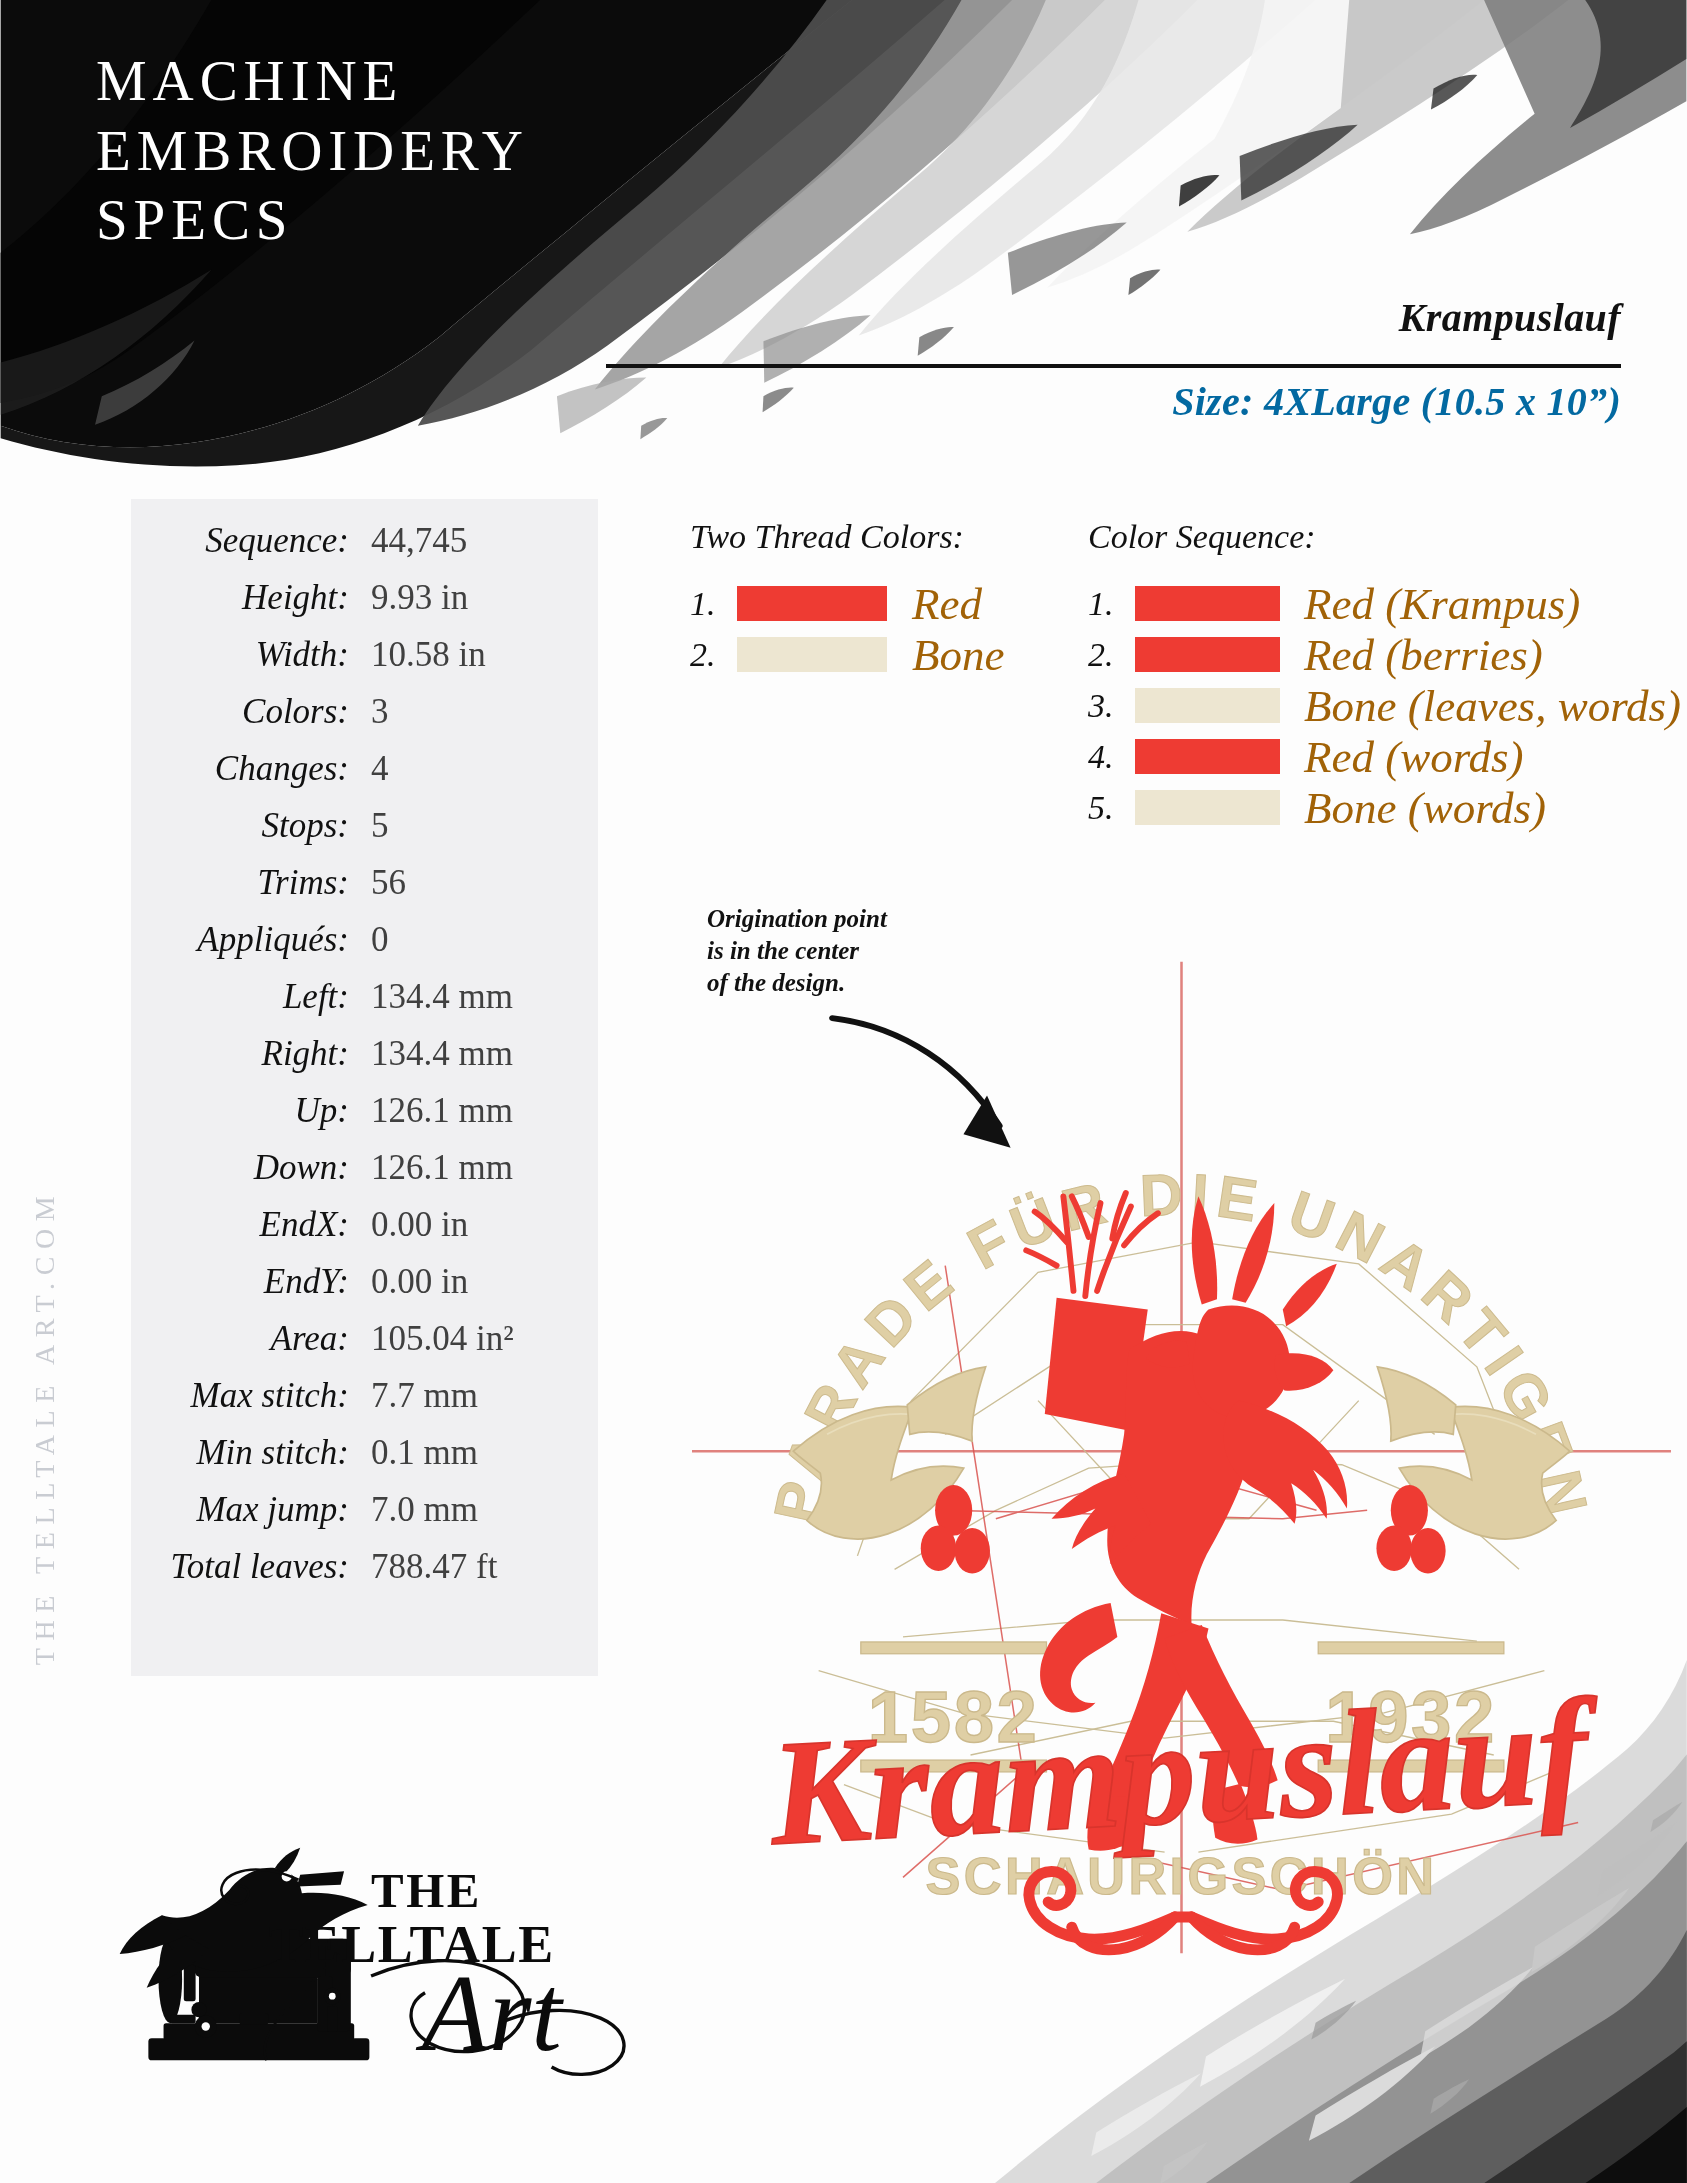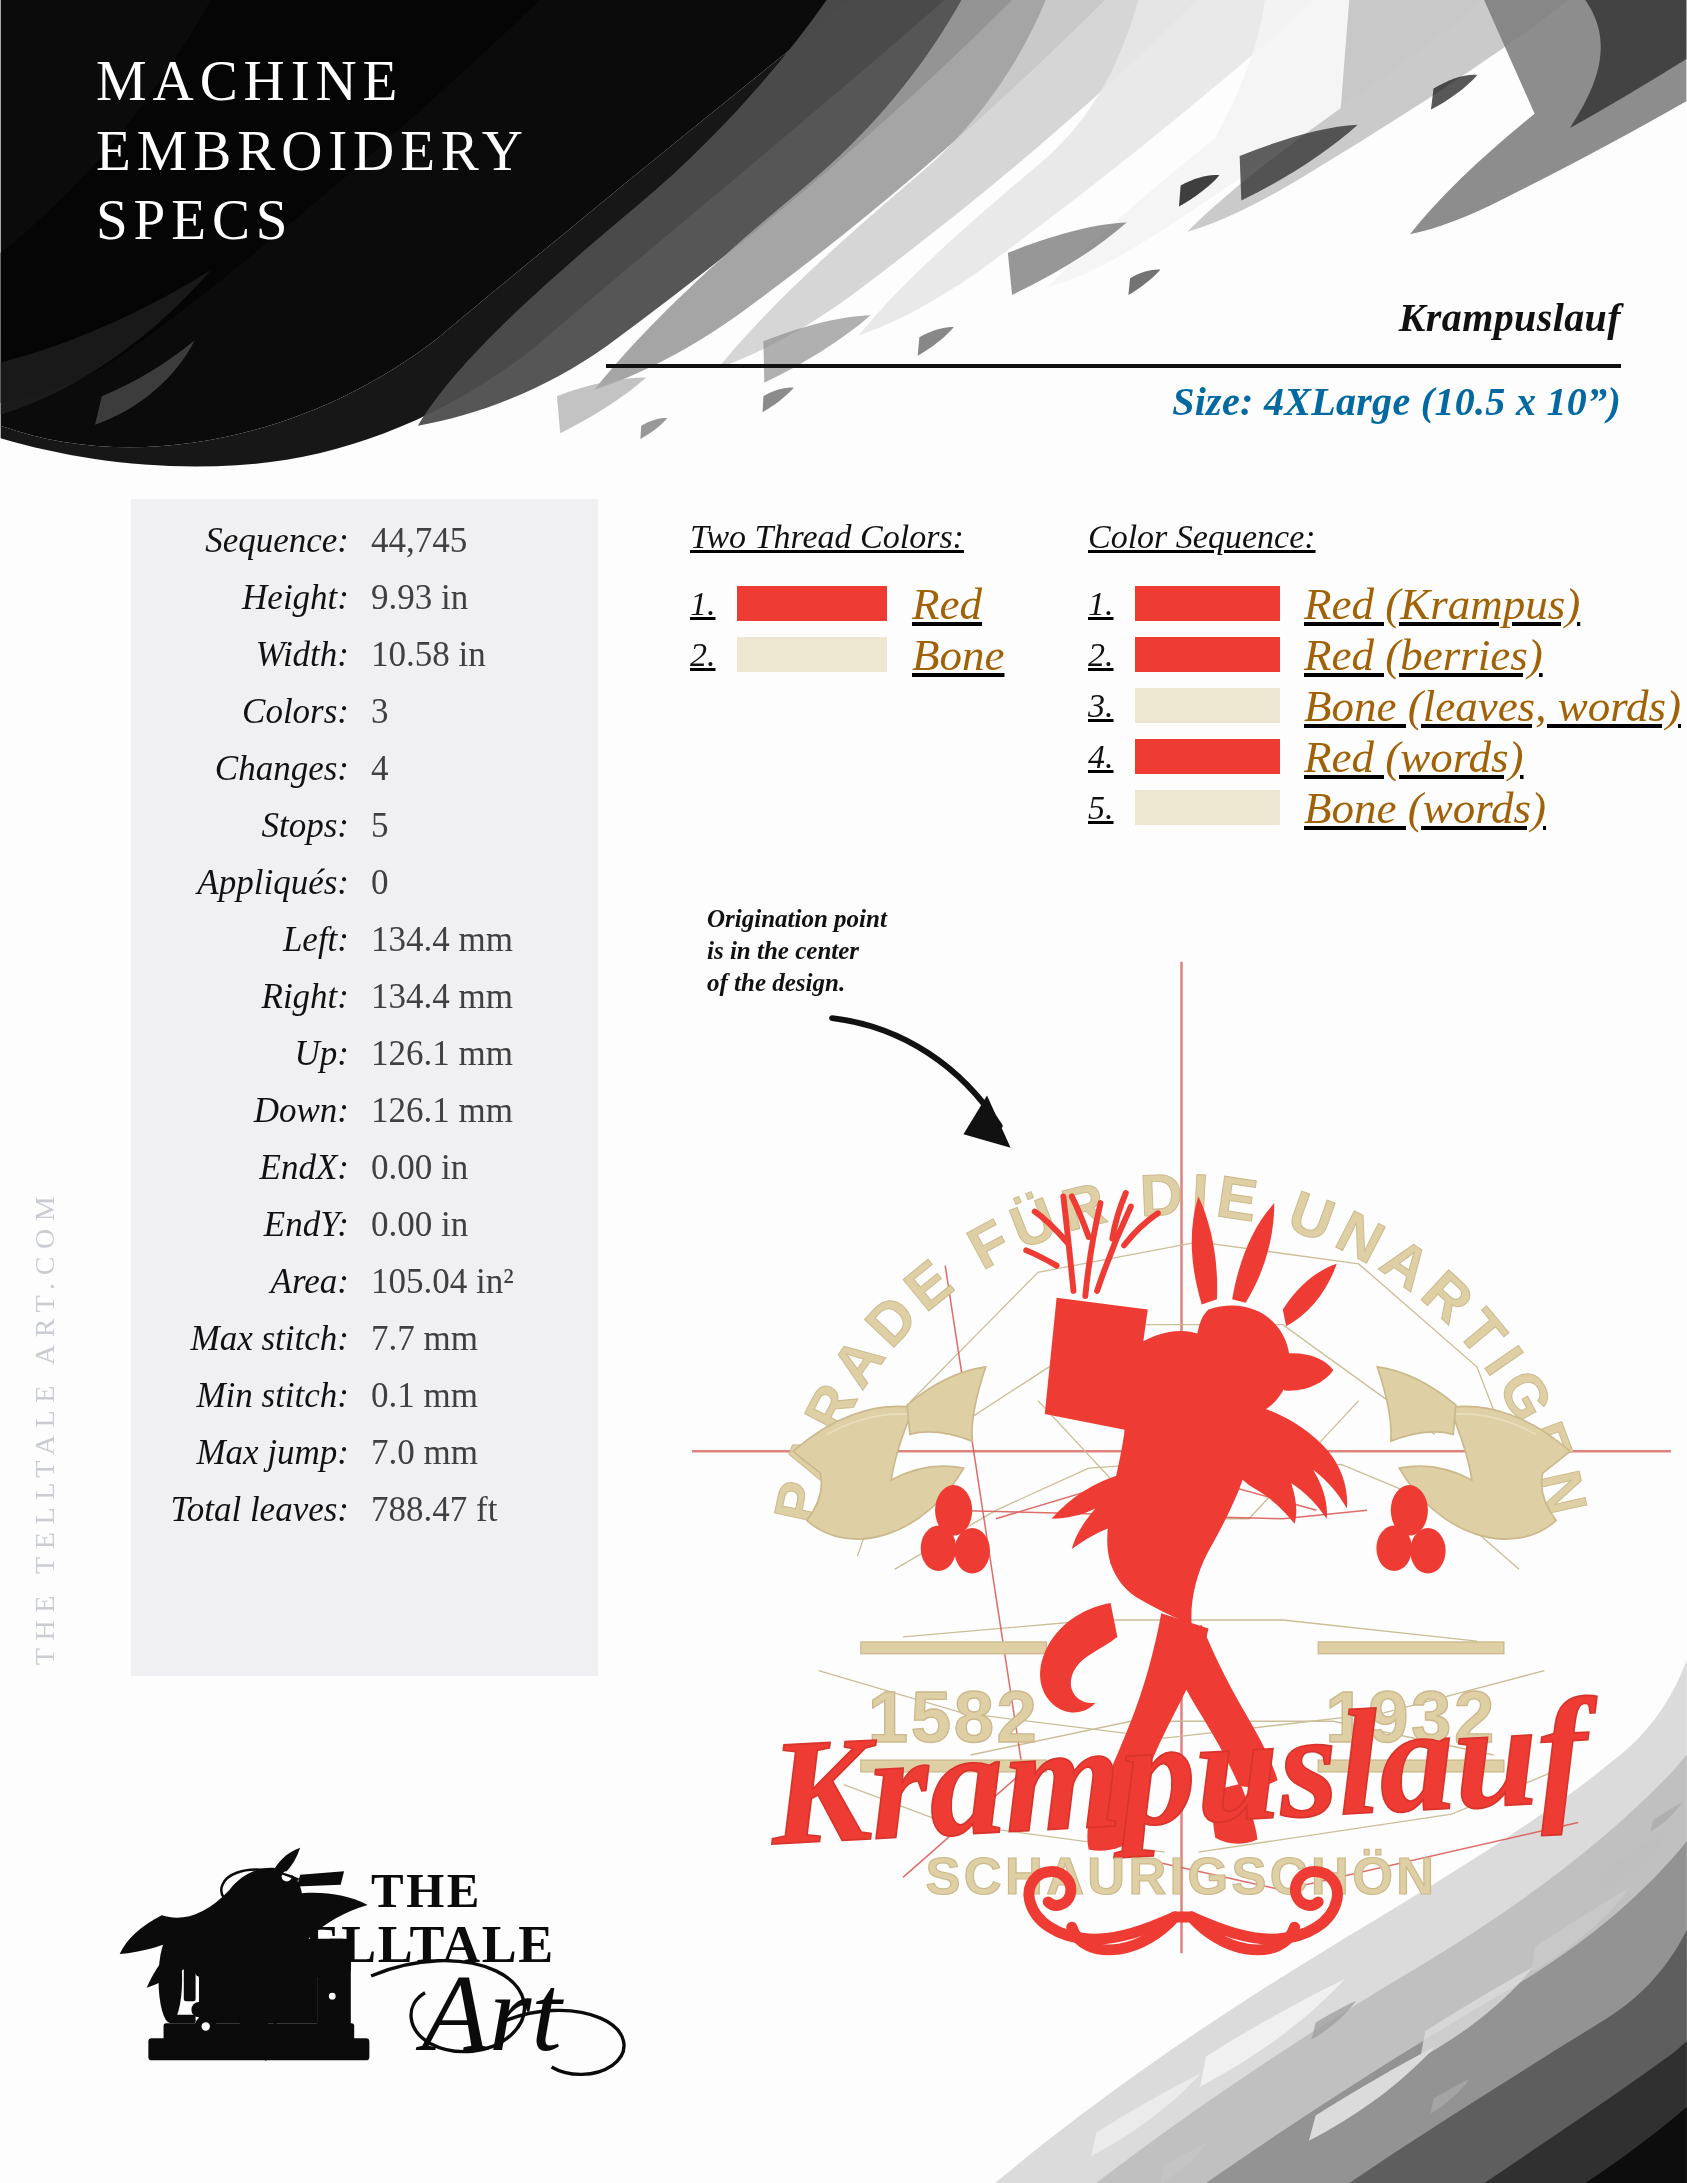--- a/index.html
+++ b/index.html
@@ -63,21 +63,21 @@
   }
   .spec-value{
     font-size:35px;color:#404040;white-space:nowrap;
     font-family:"Liberation Serif","DejaVu Serif",serif;
   }
 
   
   .swatch-head{
     font-size:34px;font-style:italic;color:#111;white-space:nowrap;
   }
-  .sw-block{position:absolute;text-decoration:underline;}
+  .sw-block{position:absolute;}
   .sw-list{margin-top:22px;}
   .sw-row{display:flex;align-items:center;height:51px;}
   .sw-num{
     width:47px;font-size:34px;font-style:italic;color:#111;
   }
   .sw-chip{
     width:150px;height:35px;display:inline-block;
   }
   .sw-name{
     margin-left:25px;font-size:45px;font-style:italic;color:#a16207;white-space:nowrap;
@@ -195,20 +195,24 @@
       </div>
       <div class="spec-row">
         <div class="spec-label">Changes:</div>
         <div class="spec-value">4</div>
       </div>
       <div class="spec-row">
         <div class="spec-label">Stops:</div>
         <div class="spec-value">5</div>
       </div>
       <div class="spec-row">
+        <div class="spec-label">Trims:</div>
+        <div class="spec-value">56</div>
+      </div>
+      <div class="spec-row">
         <div class="spec-label">Appliqués:</div>
         <div class="spec-value">0</div>
       </div>
       <div class="spec-row">
         <div class="spec-label">Left:</div>
         <div class="spec-value">134.4 mm</div>
       </div>
       <div class="spec-row">
         <div class="spec-label">Right:</div>
         <div class="spec-value">134.4 mm</div>

